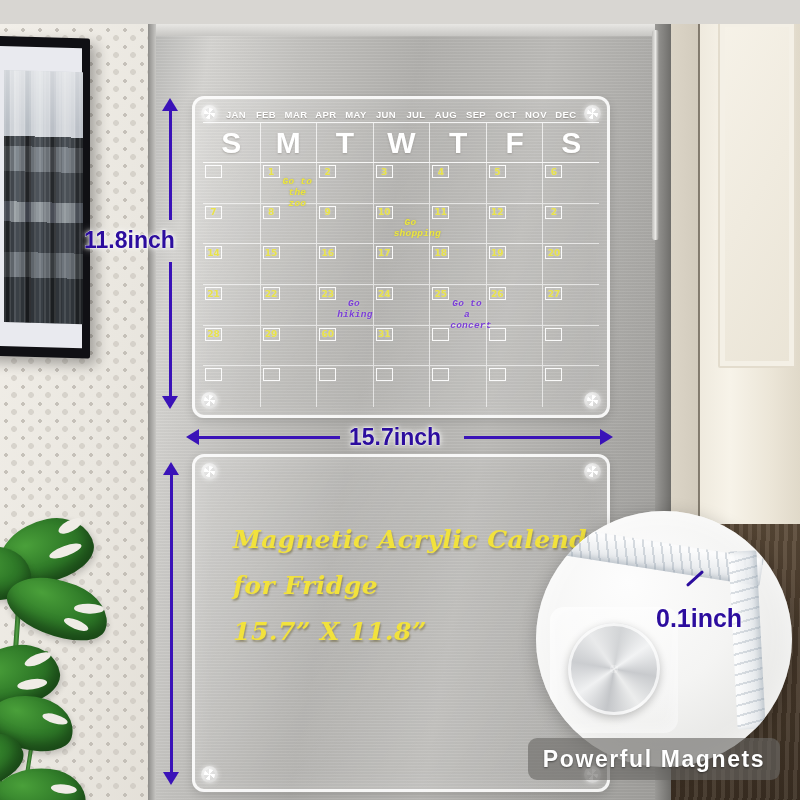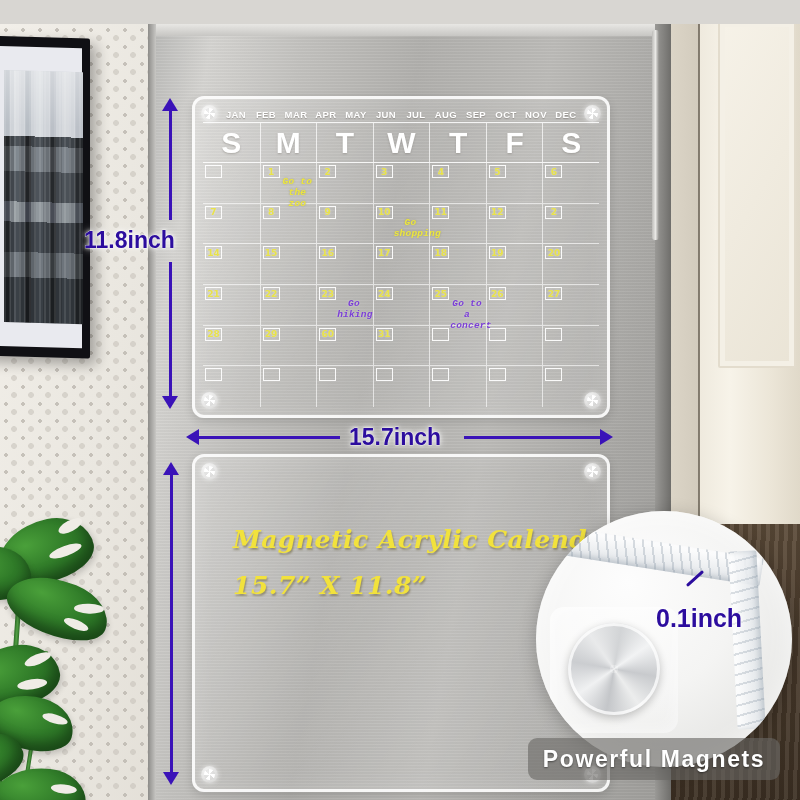--- a/index.html
+++ b/index.html
@@ -621,20 +621,21 @@
   </div>
 
   <div class="board board-note">
     <div class="magnet m-tl"></div>
     <div class="magnet m-tr"></div>
     <div class="magnet m-bl"></div>
     <div class="magnet m-br"></div>
 
     <div class="note-text">
       <div>Magnetic Acrylic Calendar</div>
+      <div>for Fridge</div>
       <div>15.7” X 11.8”</div>
     </div>
   </div>
 
   <div class="dim-arrow dim-v" style="left:169px; top:86px; height:110px;"></div>
   <div class="ahead up" style="left:162px; top:74px;"></div>
   <div class="dim-arrow dim-v" style="left:169px; top:238px; height:134px;"></div>
   <div class="ahead down" style="left:162px; top:372px;"></div>
   <div class="dim-label" id="lbl-h">11.8inch</div>
 

